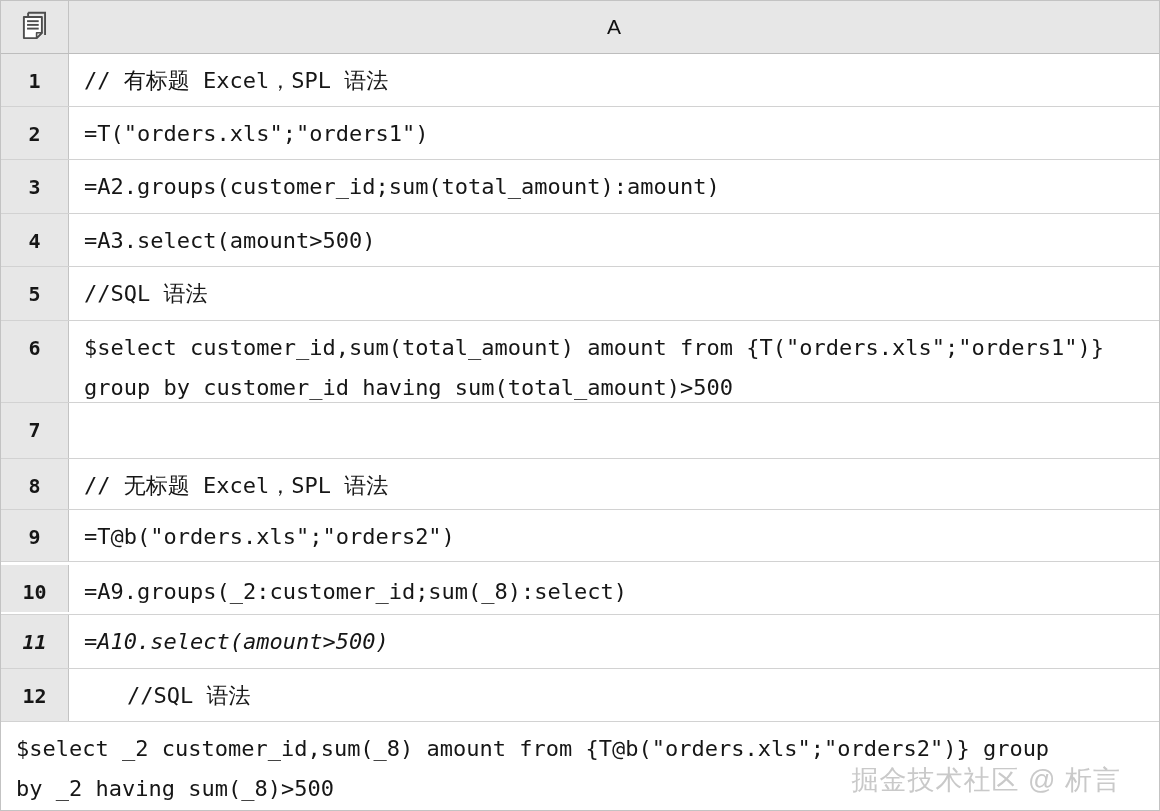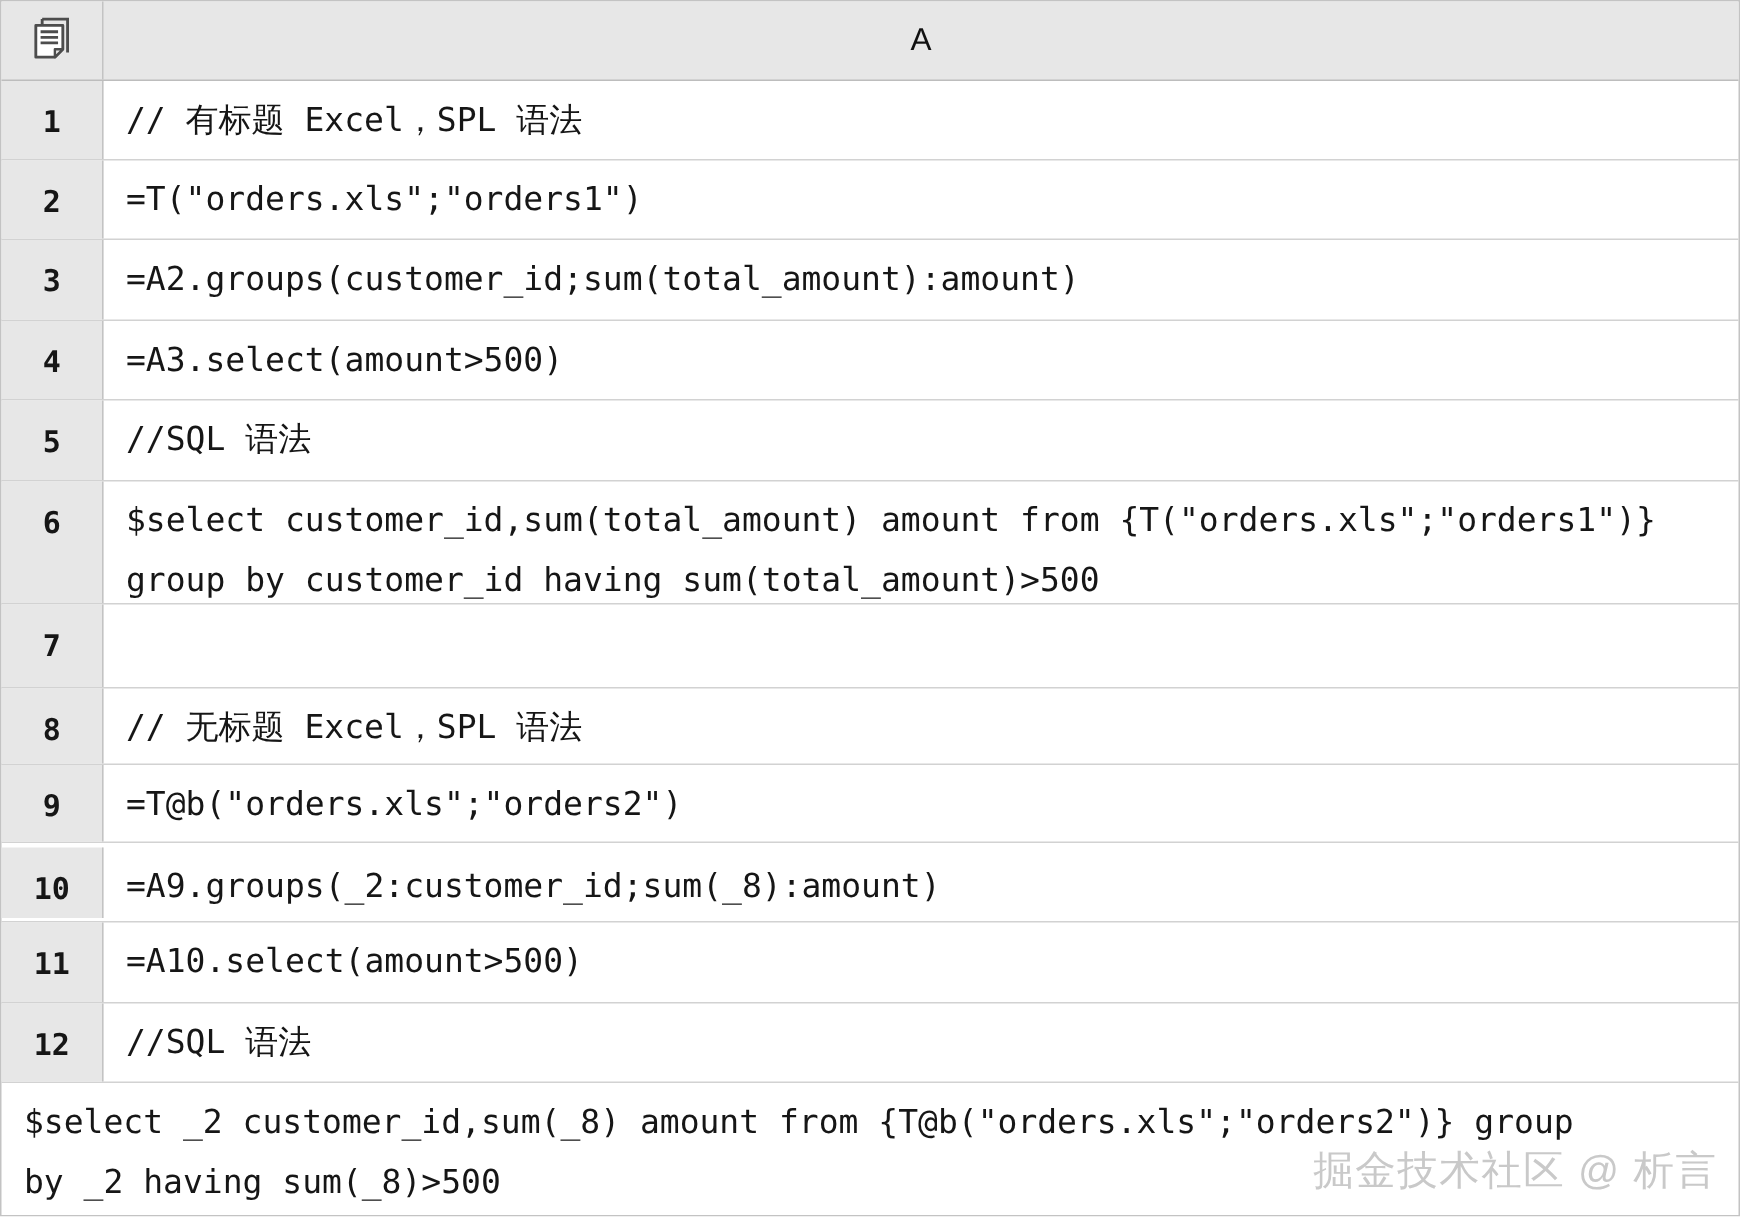--- a/index.html
+++ b/index.html
@@ -69,21 +69,21 @@
     padding: 7px 24px 0 15px;
     line-height: 40px;
     font-size: 22px;
     color: #161616;
     white-space: pre-wrap;
     box-sizing: border-box;
     overflow: hidden;
   }
   .watermark {
     position: absolute;
-    right: 14px;
+    right: 38px;
     bottom: 12px;
     font-family: "Liberation Sans", sans-serif;
     font-size: 27px;
     color: #c9c9c9;
     text-shadow: 1px 1px 1px #ffffff;
     letter-spacing: 1px;
     pointer-events: none;
   }
   .icon-svg { display: block; }
 </style>
@@ -145,27 +145,27 @@
       <div class="row" style="height: 51px;">
         <div class="rownum">8</div>
         <div class="cell">// 无标题 Excel，SPL 语法</div>
       </div>
       <div class="row" style="height: 52px;">
         <div class="rownum">9</div>
         <div class="cell">=T@b("orders.xls";"orders2")</div>
       </div>
       <div class="row" style="height: 53px; align-items: center;">
         <div class="rownum">10</div>
-        <div class="cell">=A9.groups(_2:customer_id;sum(_8):amount)</div>
+        <div class="cell">=A9.groups(_2:customer_id;sum(_8):select)</div>
       </div>
-      <div class="row" style="height: 54px;">
+      <div class="row" style="height: 54px; font-style: italic;">
         <div class="rownum">11</div>
         <div class="cell">=A10.select(amount&gt;500)</div>
       </div>
-      <div class="row" style="height: 53px;">
+      <div class="row" style="height: 53px; gap: 43px;">
         <div class="rownum">12</div>
         <div class="cell">//SQL 语法</div>
       </div>
       <div class="row" style="height: 91px;">
         <div class="cell">$select _2 customer_id,sum(_8) amount from {T@b("orders.xls";"orders2")} group
 by _2 having sum(_8)&gt;500</div>
       </div>
     </div>
 
   <div class="watermark">掘金技术社区 @ 析言</div>

